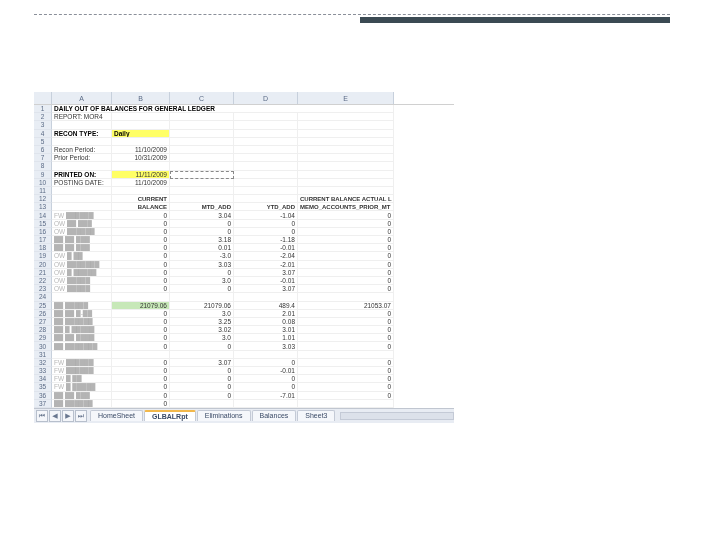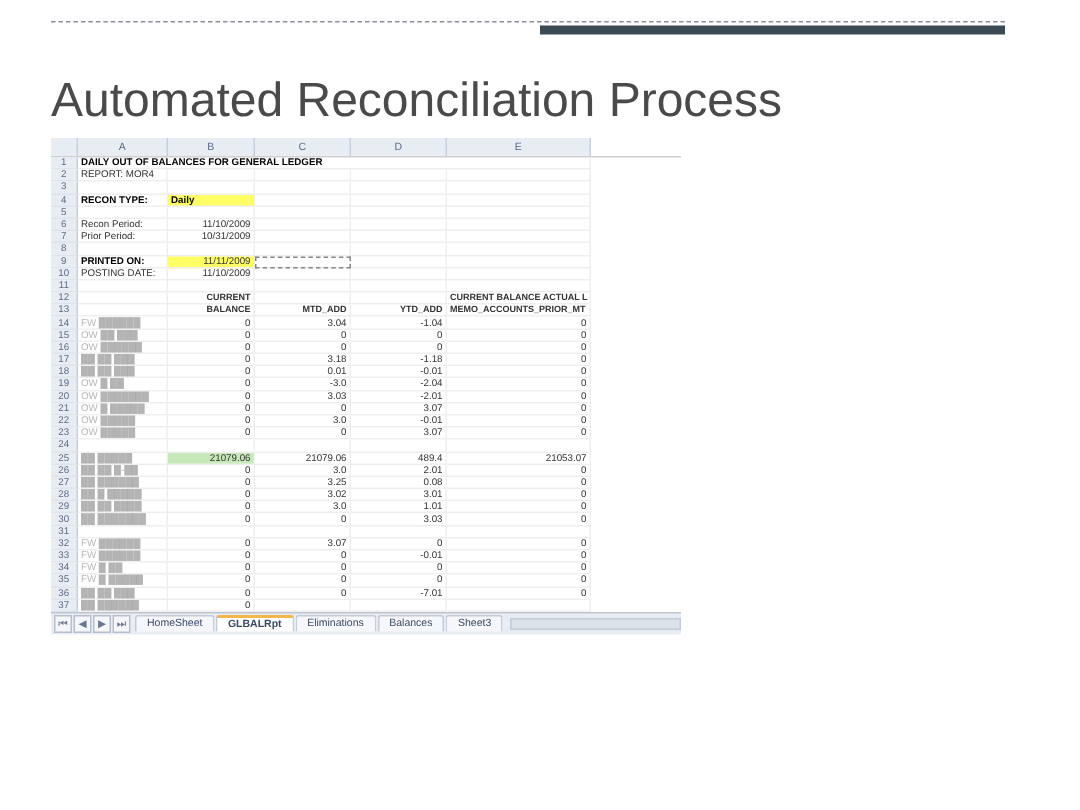--- a/index.html
+++ b/index.html
@@ -84,21 +84,20 @@
   .tab.active { background: #fff; font-weight: bold; border-top: 2px solid #f2b84b; }
   .tabscroll { flex: 1; height: 8px; background: #dce1ea; margin-left: 4px; border: 1px solid #c4cad6; }
 </style>
 </head>
 <body>
 
 <div class="slide">
   <div class="top-rule-1"></div>
   <div class="top-rule-2"></div>
 
-  <h1 class="title">Automated Reconciliation Process</h1>
 
   <div class="sheet">
     <div class="colhdr">
       <div class="rowhdr-corner"></div>
       <div class="ch c-A">A</div>
       <div class="ch c-B">B</div>
       <div class="ch c-C">C</div>
       <div class="ch c-D">D</div>
       <div class="ch c-E">E</div>
     </div>

